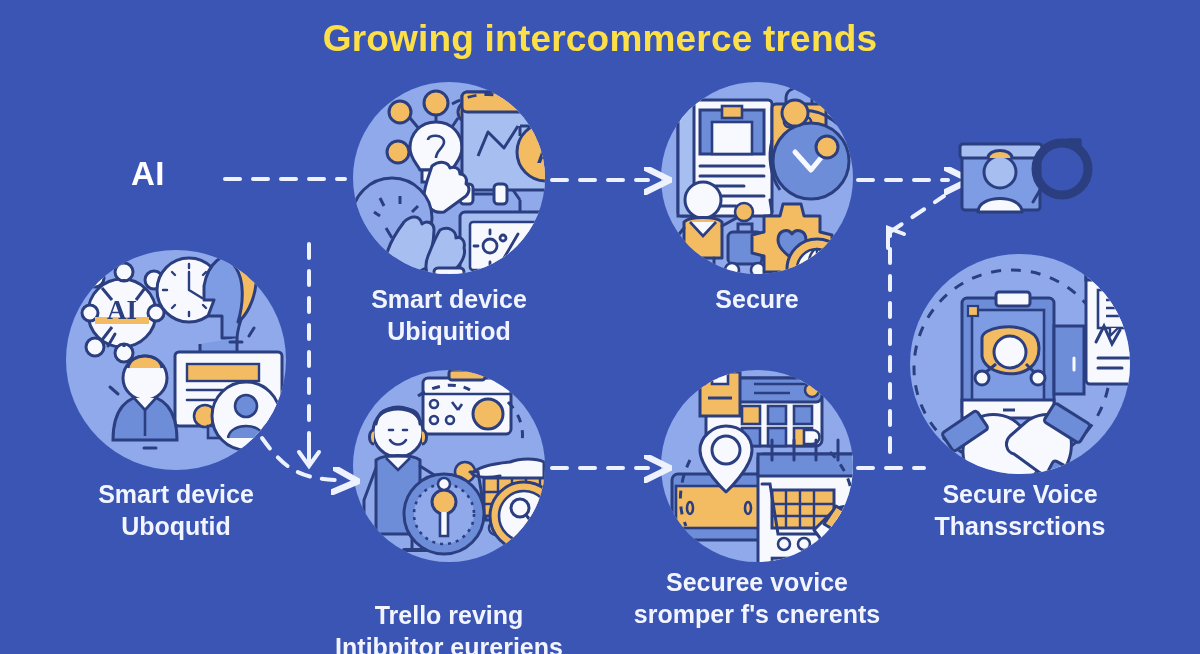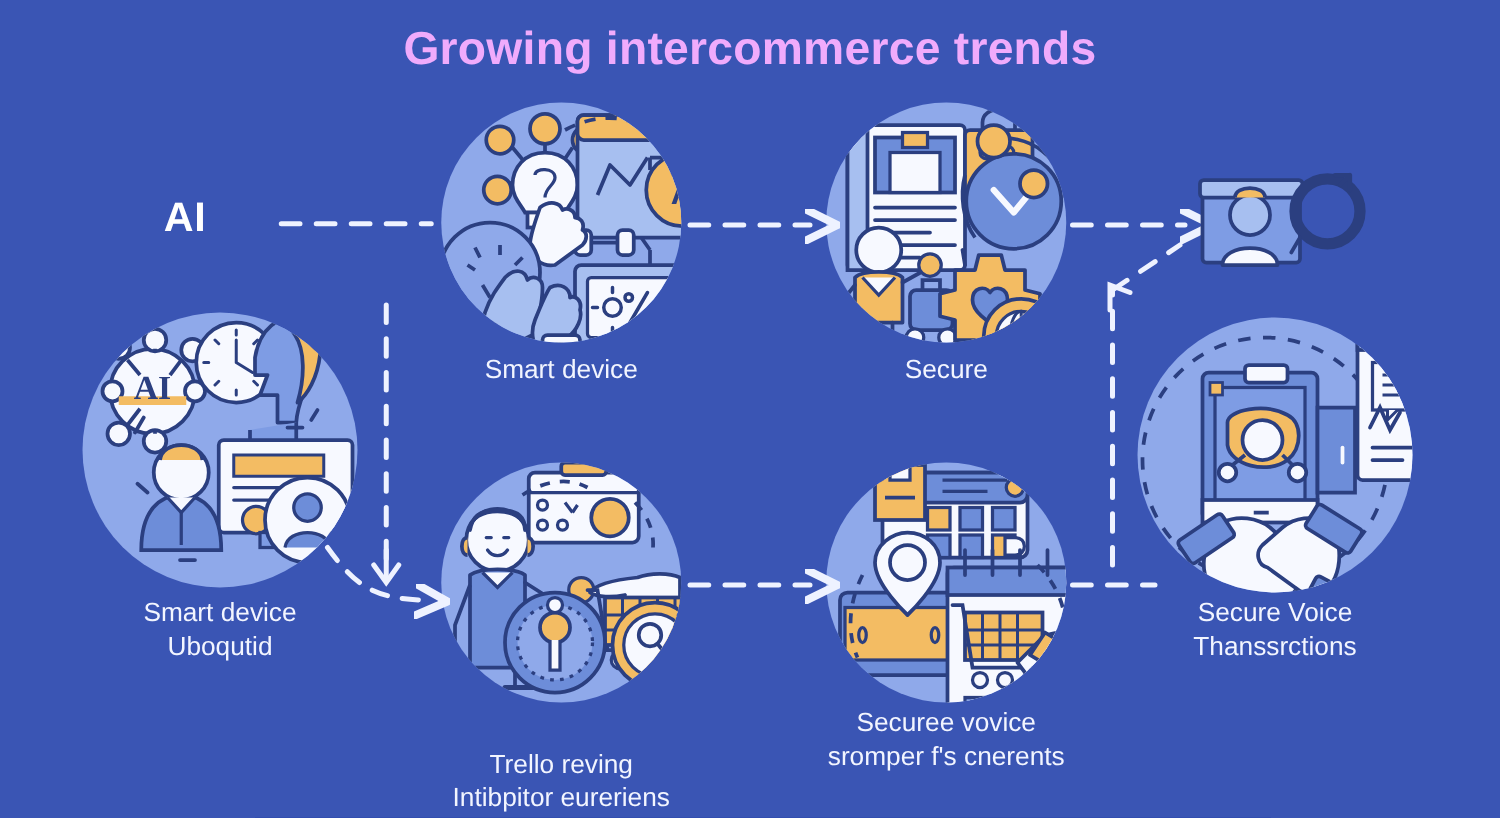--- a/index.html
+++ b/index.html
@@ -23,31 +23,31 @@
     top: 0;
     width: 1200px;
     height: 654px;
   }
   .title {
     position: absolute;
     left: 0;
     top: 18px;
     width: 1200px;
     text-align: center;
-    color: #f0abfc;
+    color: #fde047;
     font-size: 37px;
     font-weight: bold;
     letter-spacing: 0.2px;
     white-space: nowrap;
   }
   .nodelabel {
     position: absolute;
     color: #f2f5ff;
-    font-size: 21px;
-    font-weight: normal;
+    font-size: 25px;
+    font-weight: bold;
     line-height: 1.28;
     text-align: center;
     white-space: nowrap;
   }
   .nodelabel .l2 { display: block; }
   .ai-tag {
     position: absolute;
     color: #ffffff;
     font-size: 33px;
     font-weight: bold;
@@ -478,20 +478,21 @@
 
   <div class="ai-tag" style="left:131px; top:155px;">AI</div>
 
   <div class="nodelabel" style="left:36px; top:478px; width:280px;">
     <span>Smart device</span>
     <span class="l2">Uboqutid</span>
   </div>
 
   <div class="nodelabel" style="left:309px; top:283px; width:280px;">
     <span>Smart device</span>
+    <span class="l2">Ubiquitiod</span>
   </div>
 
   <div class="nodelabel" style="left:617px; top:283px; width:280px;">
     <span>Secure</span>
   </div>
 
   <div class="nodelabel" style="left:309px; top:566px; width:280px;margin-top:33px;">
     <span>Trello reving</span>
     <span class="l2">Intibpitor eureriens</span>
   </div>

